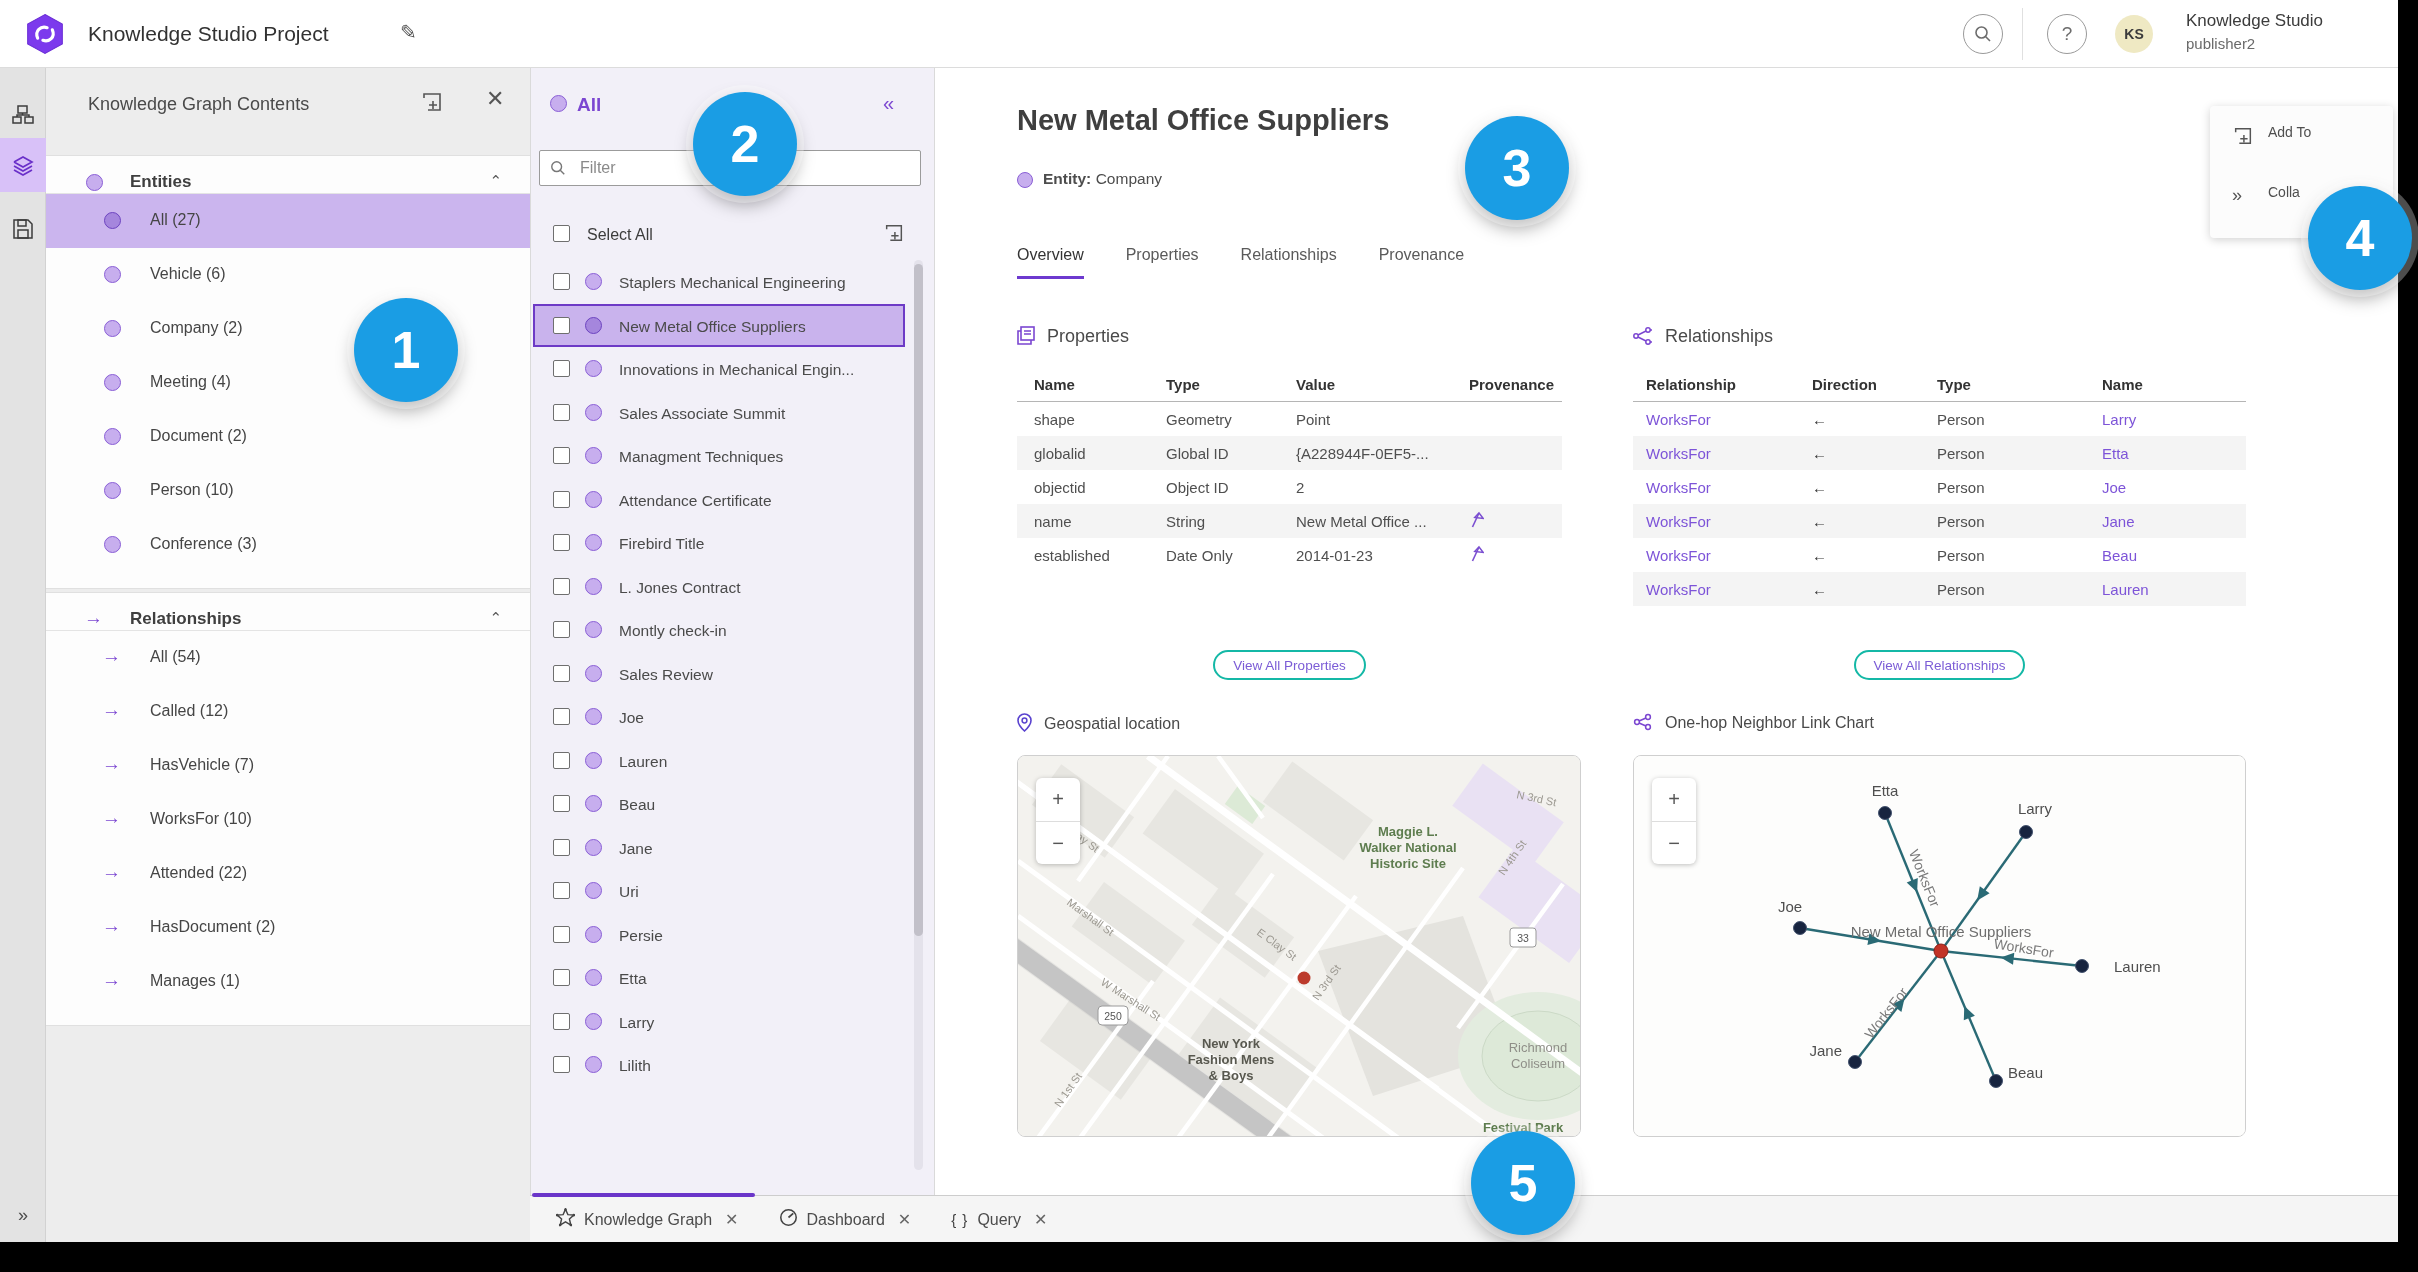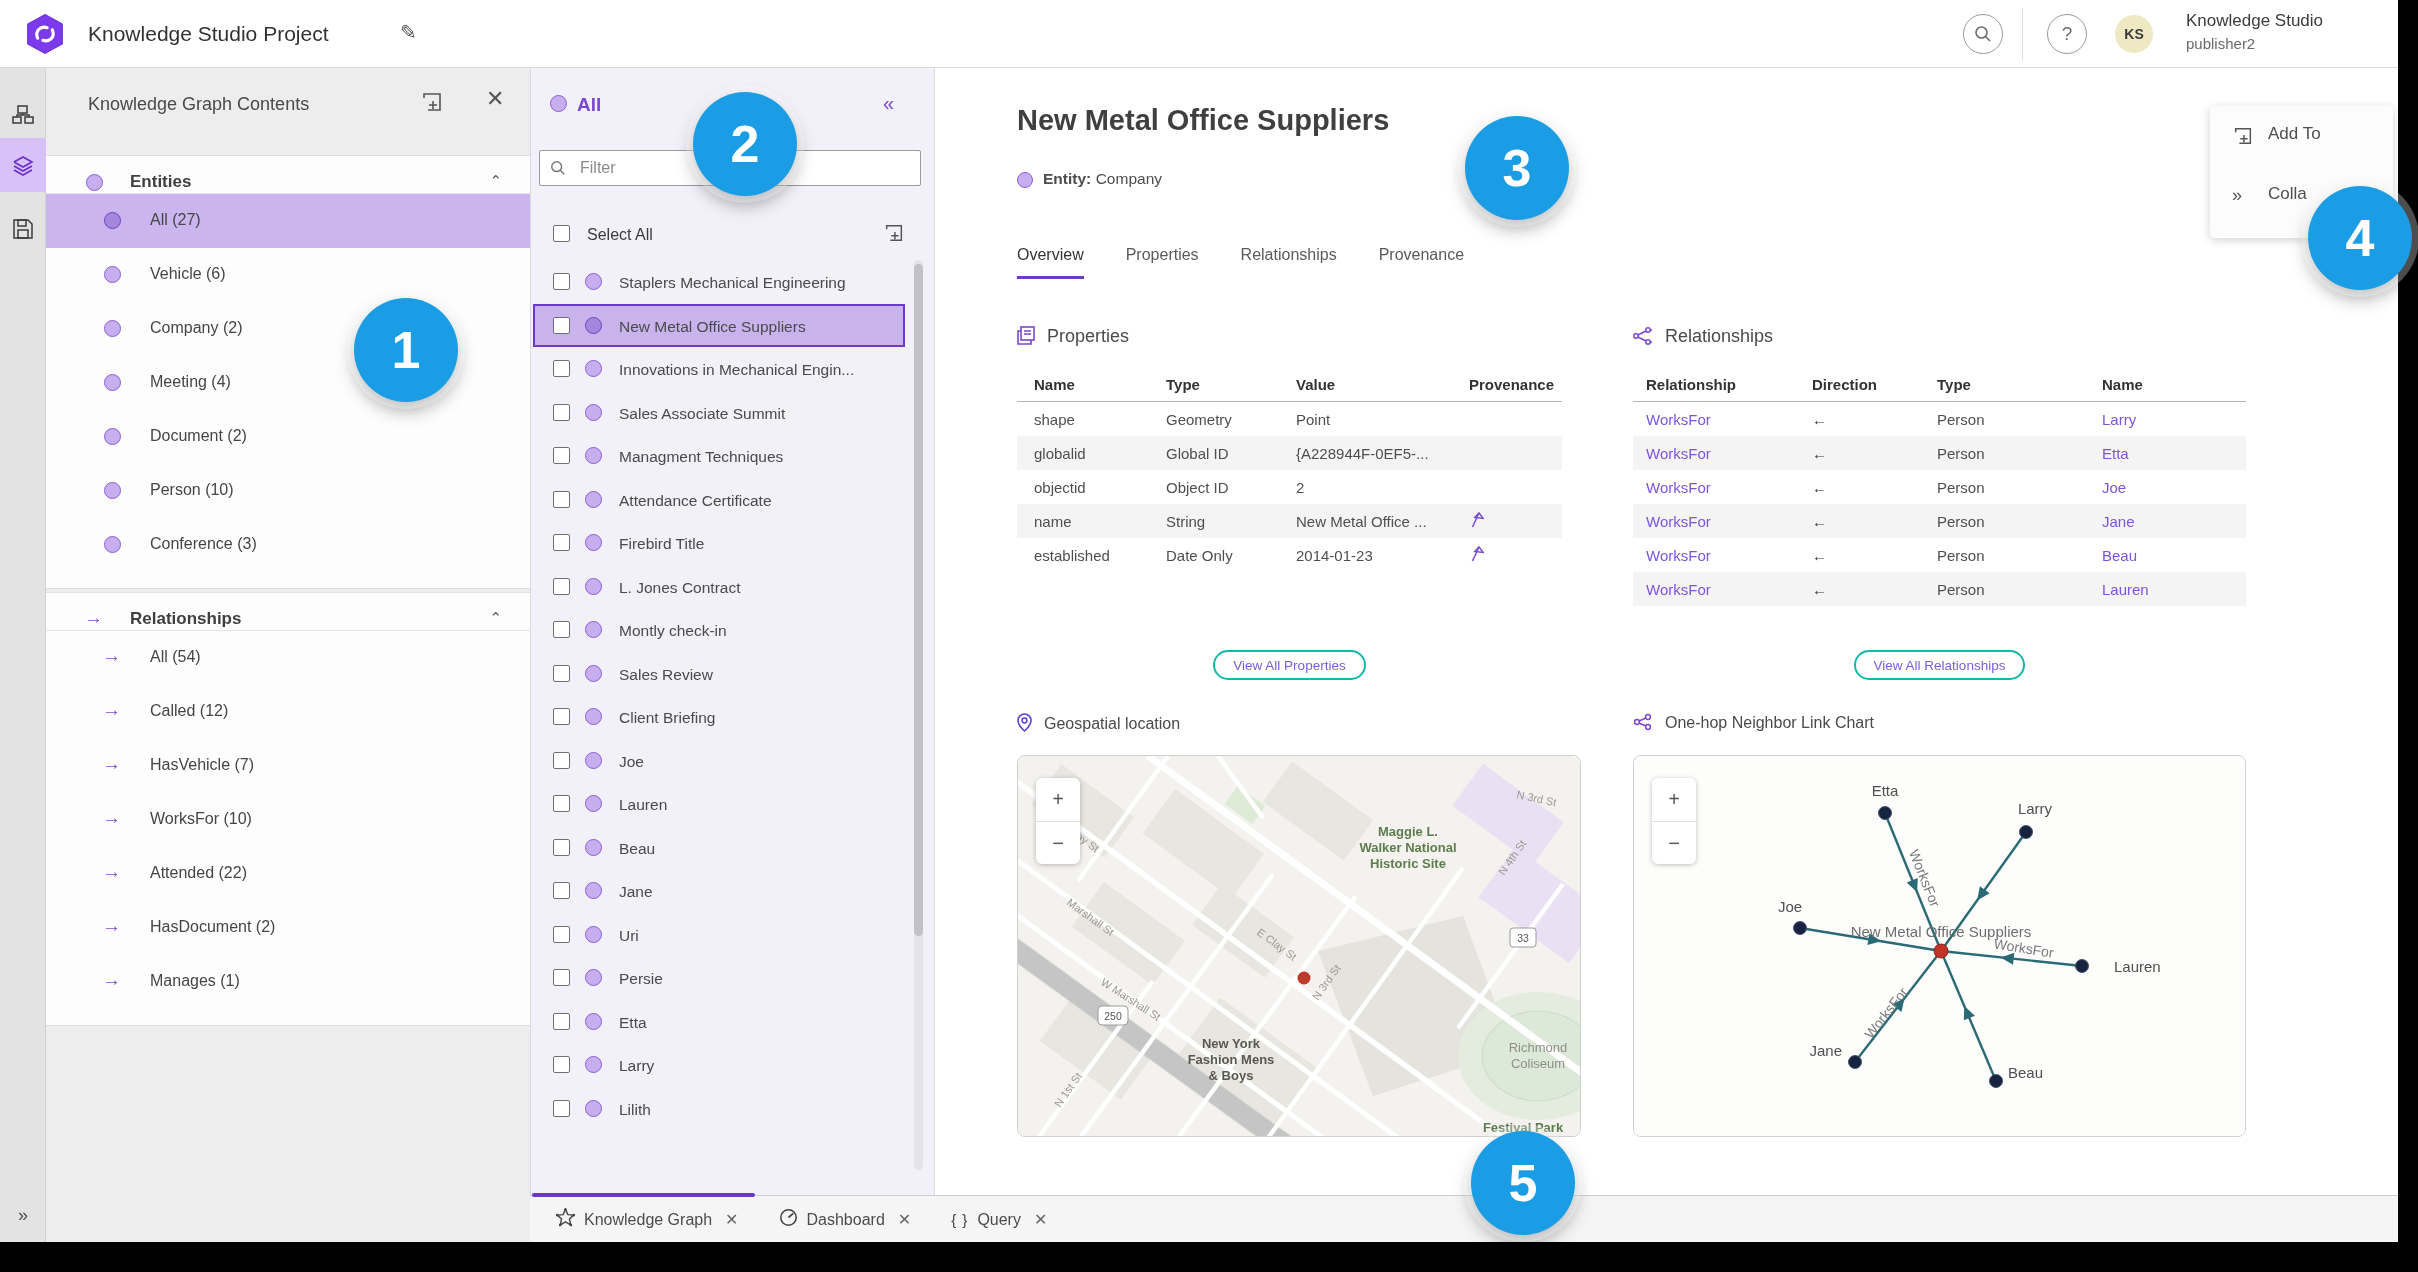--- a/index.html
+++ b/index.html
@@ -94,21 +94,21 @@
   .viewall button{border:2px solid #14b8a6;color:#7b5cd6;background:#fff;border-radius:15px;height:30px;padding:0 18px;font-size:13.5px;}
   .card{position:absolute;top:687px;height:382px;border:1px solid #cfcfcf;border-radius:8px;background:#fdfdfc;overflow:hidden;}
   .zoomctl{position:absolute;left:18px;top:22px;width:44px;height:86px;background:#fff;border-radius:6px;box-shadow:0 1px 5px rgba(0,0,0,.25);z-index:5;}
   .zoomctl .zi,.zoomctl .zo{position:absolute;left:0;width:44px;height:43px;text-align:center;line-height:43px;font-size:20px;color:#555;}
   .zoomctl .zo{top:43px;border-top:1px solid #ddd;}
 
   
   .floatmenu{position:absolute;left:2210px;top:106px;width:183px;height:132px;background:#fcfcfc;border-radius:4px;box-shadow:0 2px 10px rgba(0,0,0,.18);}
   .fm-row{position:relative;height:60px;}
   .fm-row .fm-ic{position:absolute;left:22px;top:19px;color:#555;font-size:18px;}
-  .fm-row .fm-label{position:absolute;left:58px;top:18px;font-size:17px;color:#4f4f4f;white-space:nowrap;text-align:center;}
+  .fm-row .fm-label{position:absolute;left:58px;top:18px;font-size:14px;color:#4f4f4f;white-space:nowrap;text-align:center;}
 
   
   .footer{position:absolute;left:530px;top:1195px;width:1868px;height:47px;background:#f5f5f5;border-top:1px solid #cdcdcd;}
   .ft-indicator{position:absolute;left:2px;top:-3px;width:223px;height:4px;background:#6a35c9;border-radius:2px;}
   .ft-tabs{display:flex;gap:40px;padding-left:26px;height:47px;align-items:center;}
   .ft-tab{display:flex;align-items:center;gap:9px;font-size:16px;color:#4c4c4c;}
   .ft-x{color:#666;font-size:16px;margin-left:4px;}
 
   
   .black-right{position:absolute;left:2398px;top:0;width:20px;height:1272px;background:#000;}
@@ -330,25 +330,20 @@
           </div>
           <div class="lp-row">
             <span class="cb"></span>
             <span class="dot"></span>
             <span class="lp-label">Montly check-in</span>
           </div>
           <div class="lp-row">
             <span class="cb"></span>
             <span class="dot"></span>
             <span class="lp-label">Sales Review</span>
-          </div>
-          <div class="lp-row">
-            <span class="cb"></span>
-            <span class="dot"></span>
-            <span class="lp-label">Client Briefing</span>
           </div>
           <div class="lp-row">
             <span class="cb"></span>
             <span class="dot"></span>
             <span class="lp-label">Joe</span>
           </div>
           <div class="lp-row">
             <span class="cb"></span>
             <span class="dot"></span>
             <span class="lp-label">Lauren</span>

